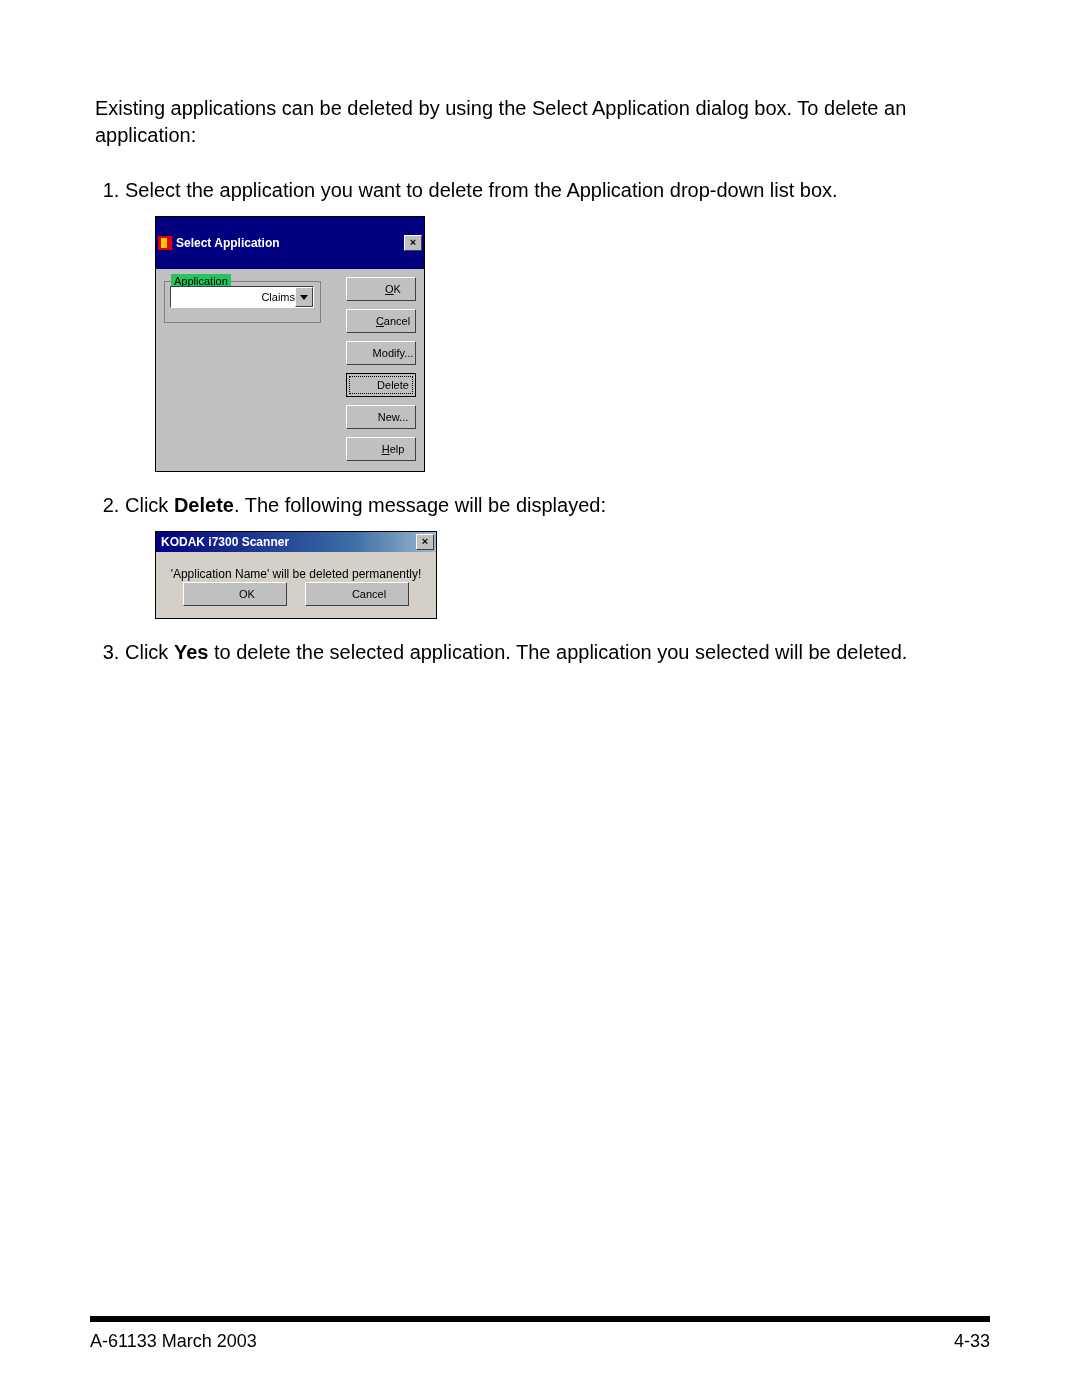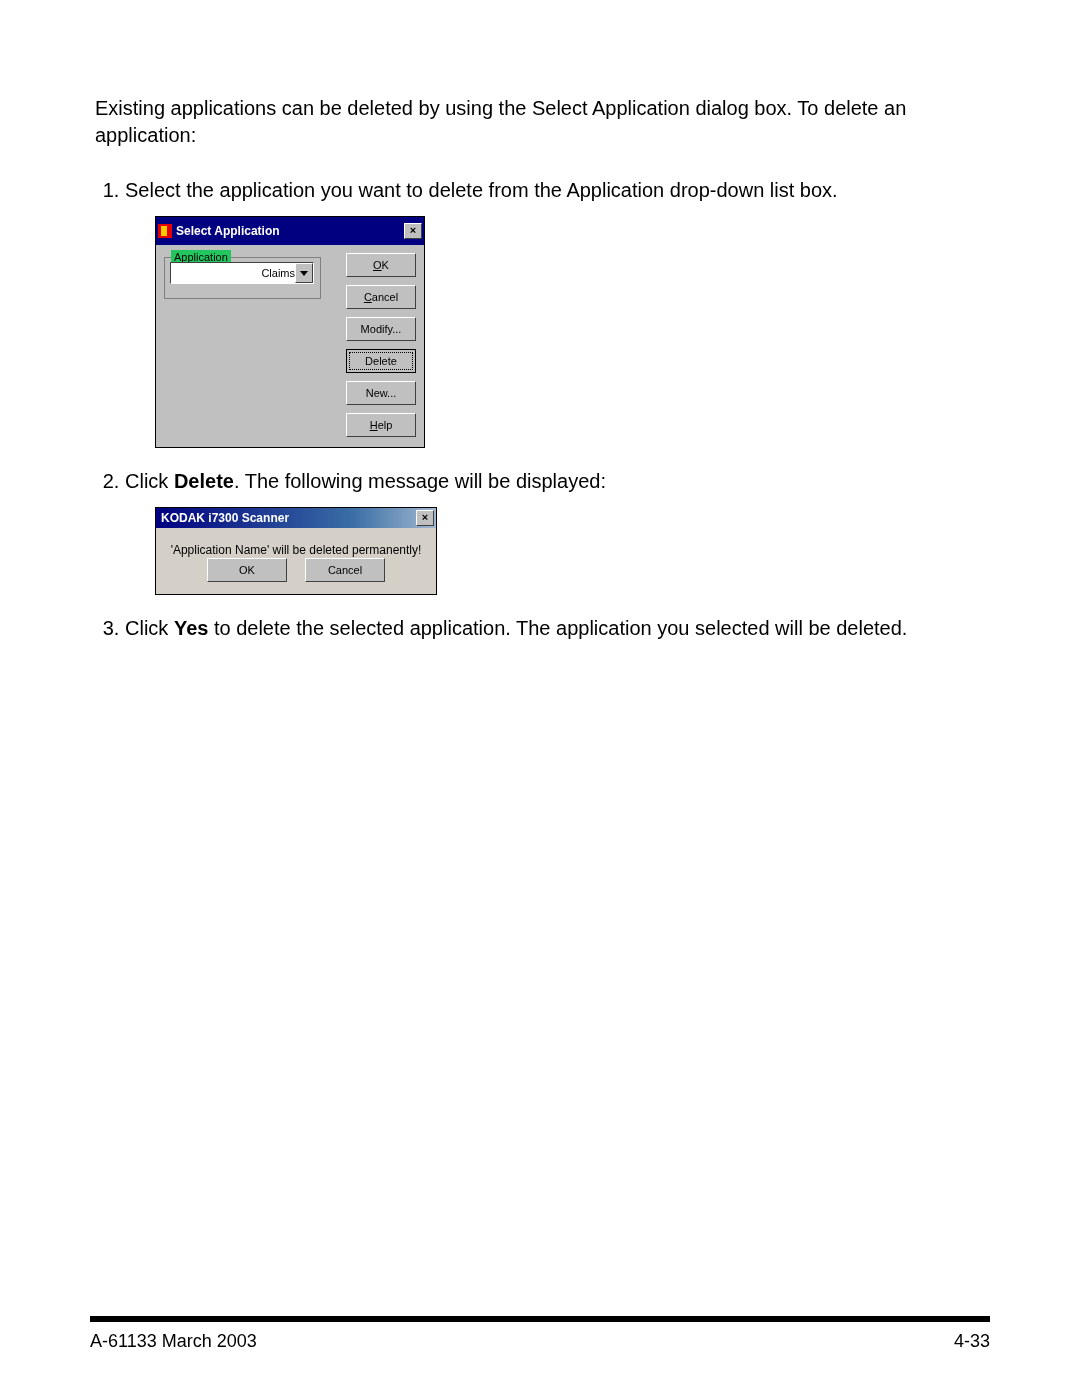--- a/index.html
+++ b/index.html
@@ -49,21 +49,21 @@
     width: 268px;
     border: 1px solid #000;
     font-family: Tahoma, Arial, sans-serif;
   }
   .titlebar {
     background: #000080;
     color: #fff;
     display: flex;
     align-items: center;
     height: 20px;
-    padding: 4px 2px;
+    padding: 16px 2px;
   }
   .kodak-icon {
     width: 14px; height: 14px;
     background: #e60000;
     margin-right: 4px;
     position: relative;
     flex-shrink: 0;
   }
   .kodak-icon::after{
     content:"";
@@ -149,21 +149,21 @@
     padding-top: 2px;
   }
   .winbtn {
     height: 22px;
     background: #c0c0c0;
     border-top: 1px solid #fff;
     border-left: 1px solid #fff;
     border-right: 1px solid #404040;
     border-bottom: 1px solid #404040;
     font-size: 11px;
-    display:flex; align-items:center; justify-content:center;
+    display:flex; align-items:center; justify-content:center;padding-left:24px;
   }
   .winbtn.focus {
     outline: 1px dotted #000;
     outline-offset: -4px;
     border: 1px solid #000;
   }
   .ul-char { text-decoration: underline; }
 
   
   .dlg2 {

